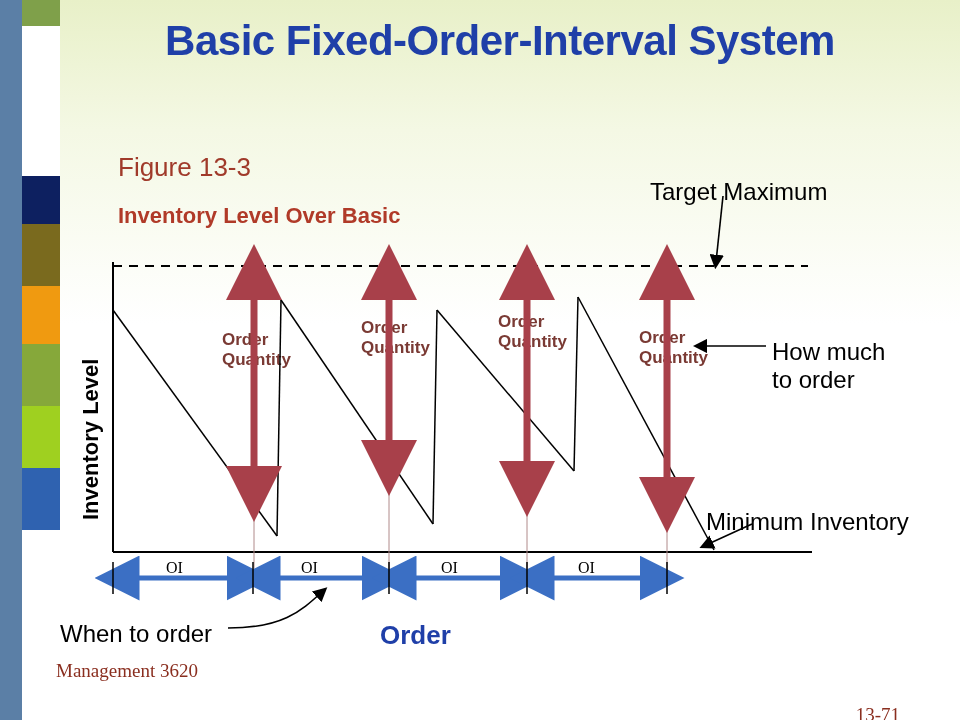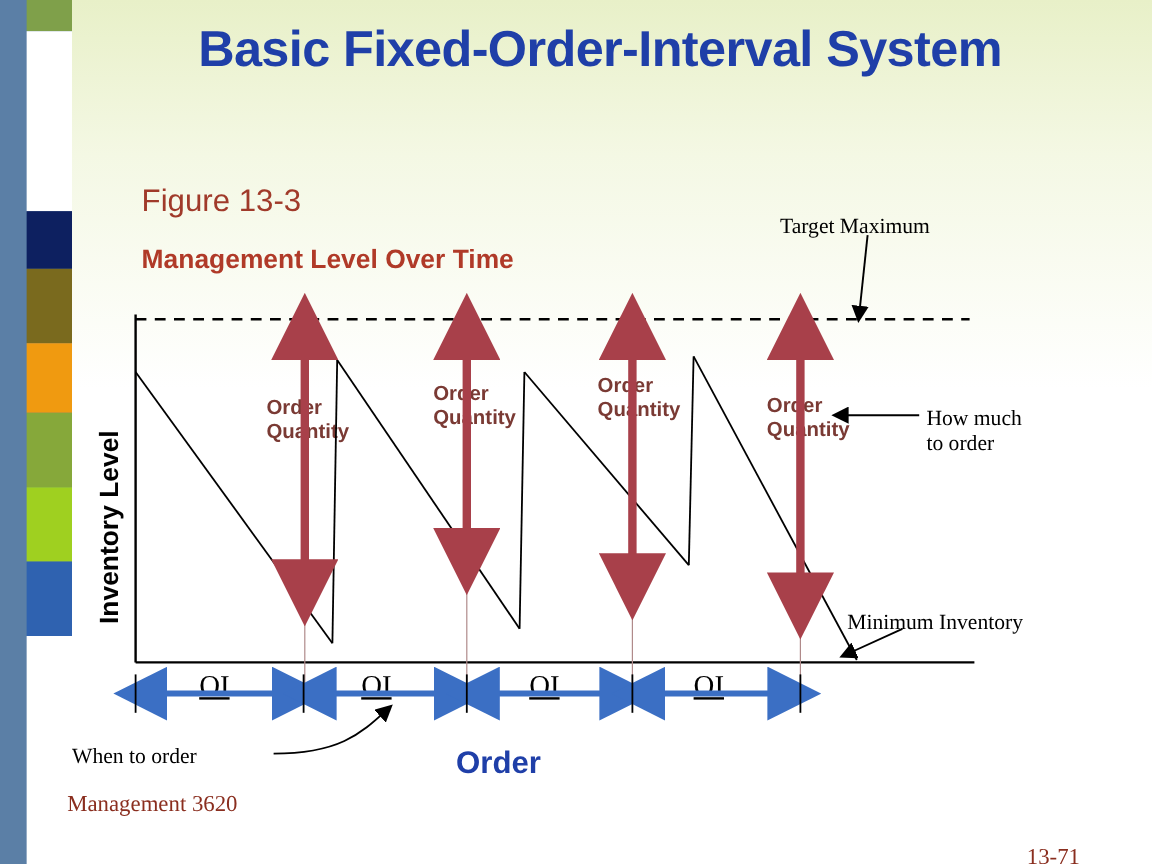--- a/index.html
+++ b/index.html
@@ -76,30 +76,28 @@
     position: absolute;
     left: 380px;
     top: 620px;
     color: #1f3fa8;
     font-size: 26px;
     font-weight: bold;
   }
   .oi-label {
     position: absolute;
     color: #000000;
+    font-size: 16px;
+    font-family: "Liberation Serif", serif;
+  }
+  .ann {
+    position: absolute;
+    color: #000000;
     font-size: 24px;
-    font-family: "Liberation Serif", serif;
-    text-decoration: underline;
-  }
-  .ann {
-    position: absolute;
-    color: #000000;
-    font-size: 18px;
     line-height: 1.15;
-    font-family: Liberation Serif, serif;
   }
   .order-qty {
     position: absolute;
     color: #7a3a34;
     font-size: 17px;
     font-weight: bold;
     line-height: 1.2;
   }
   .footer {
     position: absolute;
@@ -138,21 +136,21 @@
     <div class="inner" style="top:344px;height:62px;background:#86a83a;"></div>
     <div class="inner" style="top:406px;height:62px;background:#9fd020;"></div>
     <div class="inner" style="top:468px;height:62px;background:#2f62b0;"></div>
     <div class="inner" style="top:530px;height:190px;background:#ffffff;"></div>
     <div class="seg" style="top:0px;width:22px;height:720px;background:#5b7fa6;"></div>
   </div>
 
   <div class="title">Basic Fixed-Order-Interval System</div>
 
   <div class="figure-label">Figure 13-3</div>
-  <div class="subtitle">Management Level Over Time</div>
+  <div class="subtitle">Inventory Level Over Basic</div>
 
   <div class="y-axis-label-wrap">
     <div style="position:absolute;left:0;top:0;transform:rotate(-90deg);transform-origin:0 0;white-space:nowrap;font-size:22px;font-weight:bold;color:#000;">Inventory Level</div>
   </div>
 
   <div class="x-axis-label">Order</div>
 
   <div class="order-qty" style="left:222px; top:330px;">
     <div>Order</div>
     <div>Quantity</div>

